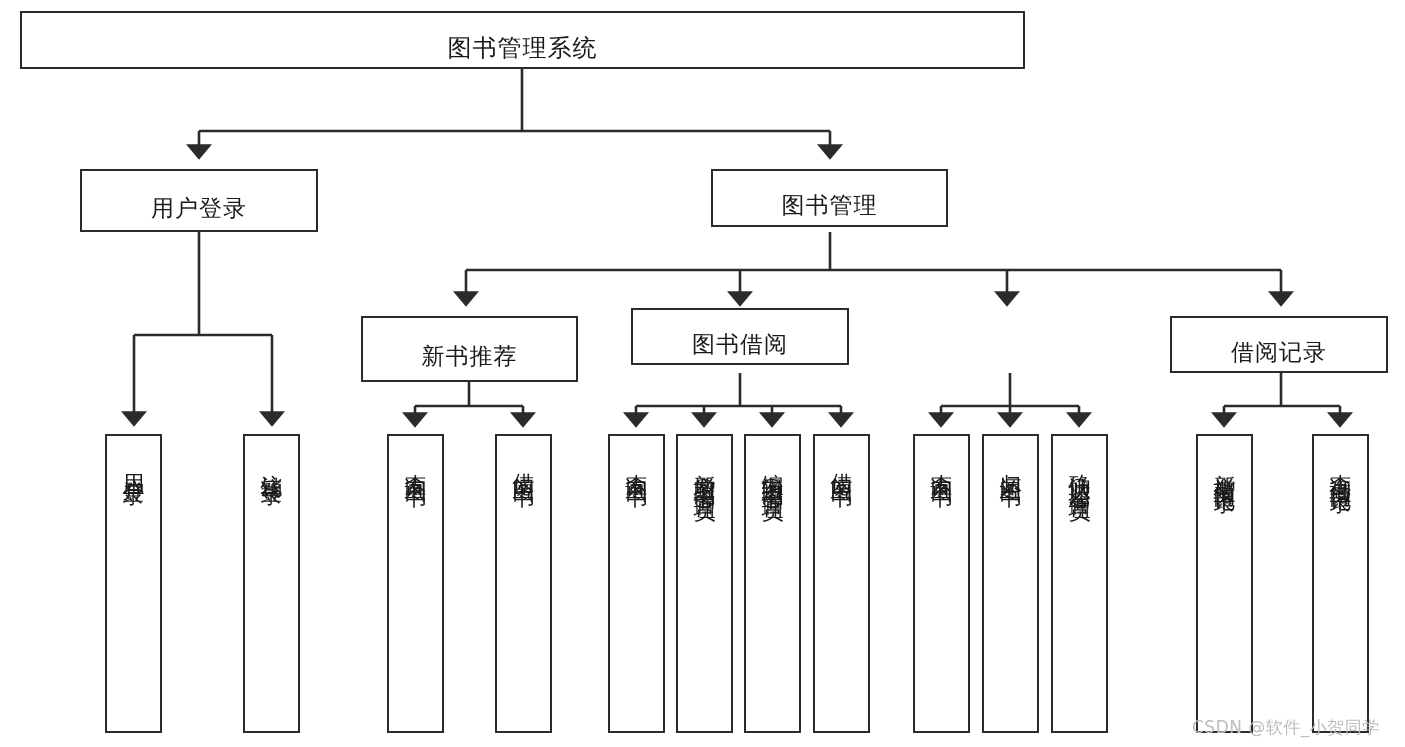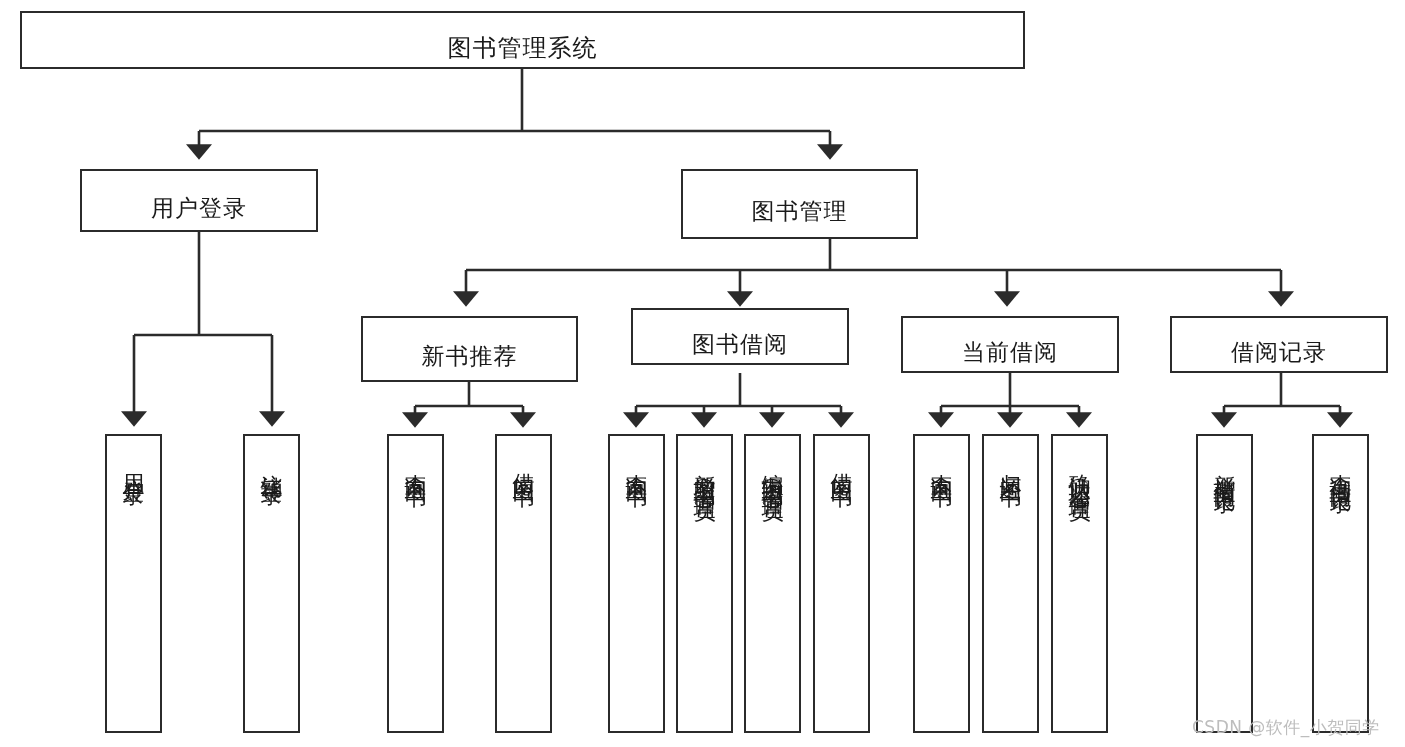--- a/index.html
+++ b/index.html
@@ -120,32 +120,29 @@
     </g>
   </svg>
 
   <div class="node h-node title-node" style="left:20px; top:11px; width:1005px; height:58px;">
     <span class="lbl">图书管理系统</span>
   </div>
 
   <div class="node h-node" style="left:80px; top:169px; width:238px; height:63px;">
     <span class="lbl">用户登录</span>
   </div>
-  <div class="node h-node" style="left:681px; top:169px; width:237px; height:70px;">
+  <div class="node h-node" style="left:711px; top:169px; width:237px; height:58px;">
     <span class="lbl">图书管理</span>
   </div>
 
   <div class="node h-node" style="left:361px; top:316px; width:217px; height:66px;">
     <span class="lbl">新书推荐</span>
   </div>
   <div class="node h-node" style="left:631px; top:308px; width:218px; height:57px;">
     <span class="lbl">图书借阅</span>
-  </div>
-  <div class="node h-node" style="left:901px; top:316px; width:218px; height:57px;">
-    <span class="lbl">当前借阅</span>
   </div>
   <div class="node h-node" style="left:1170px; top:316px; width:218px; height:57px;">
     <span class="lbl">借阅记录</span>
   </div>
 
   <div class="node v-node" style="left:105px; top:434px; width:57px; height:299px;">
     <span class="lbl">用户登录</span>
   </div>
   <div class="node v-node" style="left:243px; top:434px; width:57px; height:299px;">
     <span class="lbl">注销登录</span>

